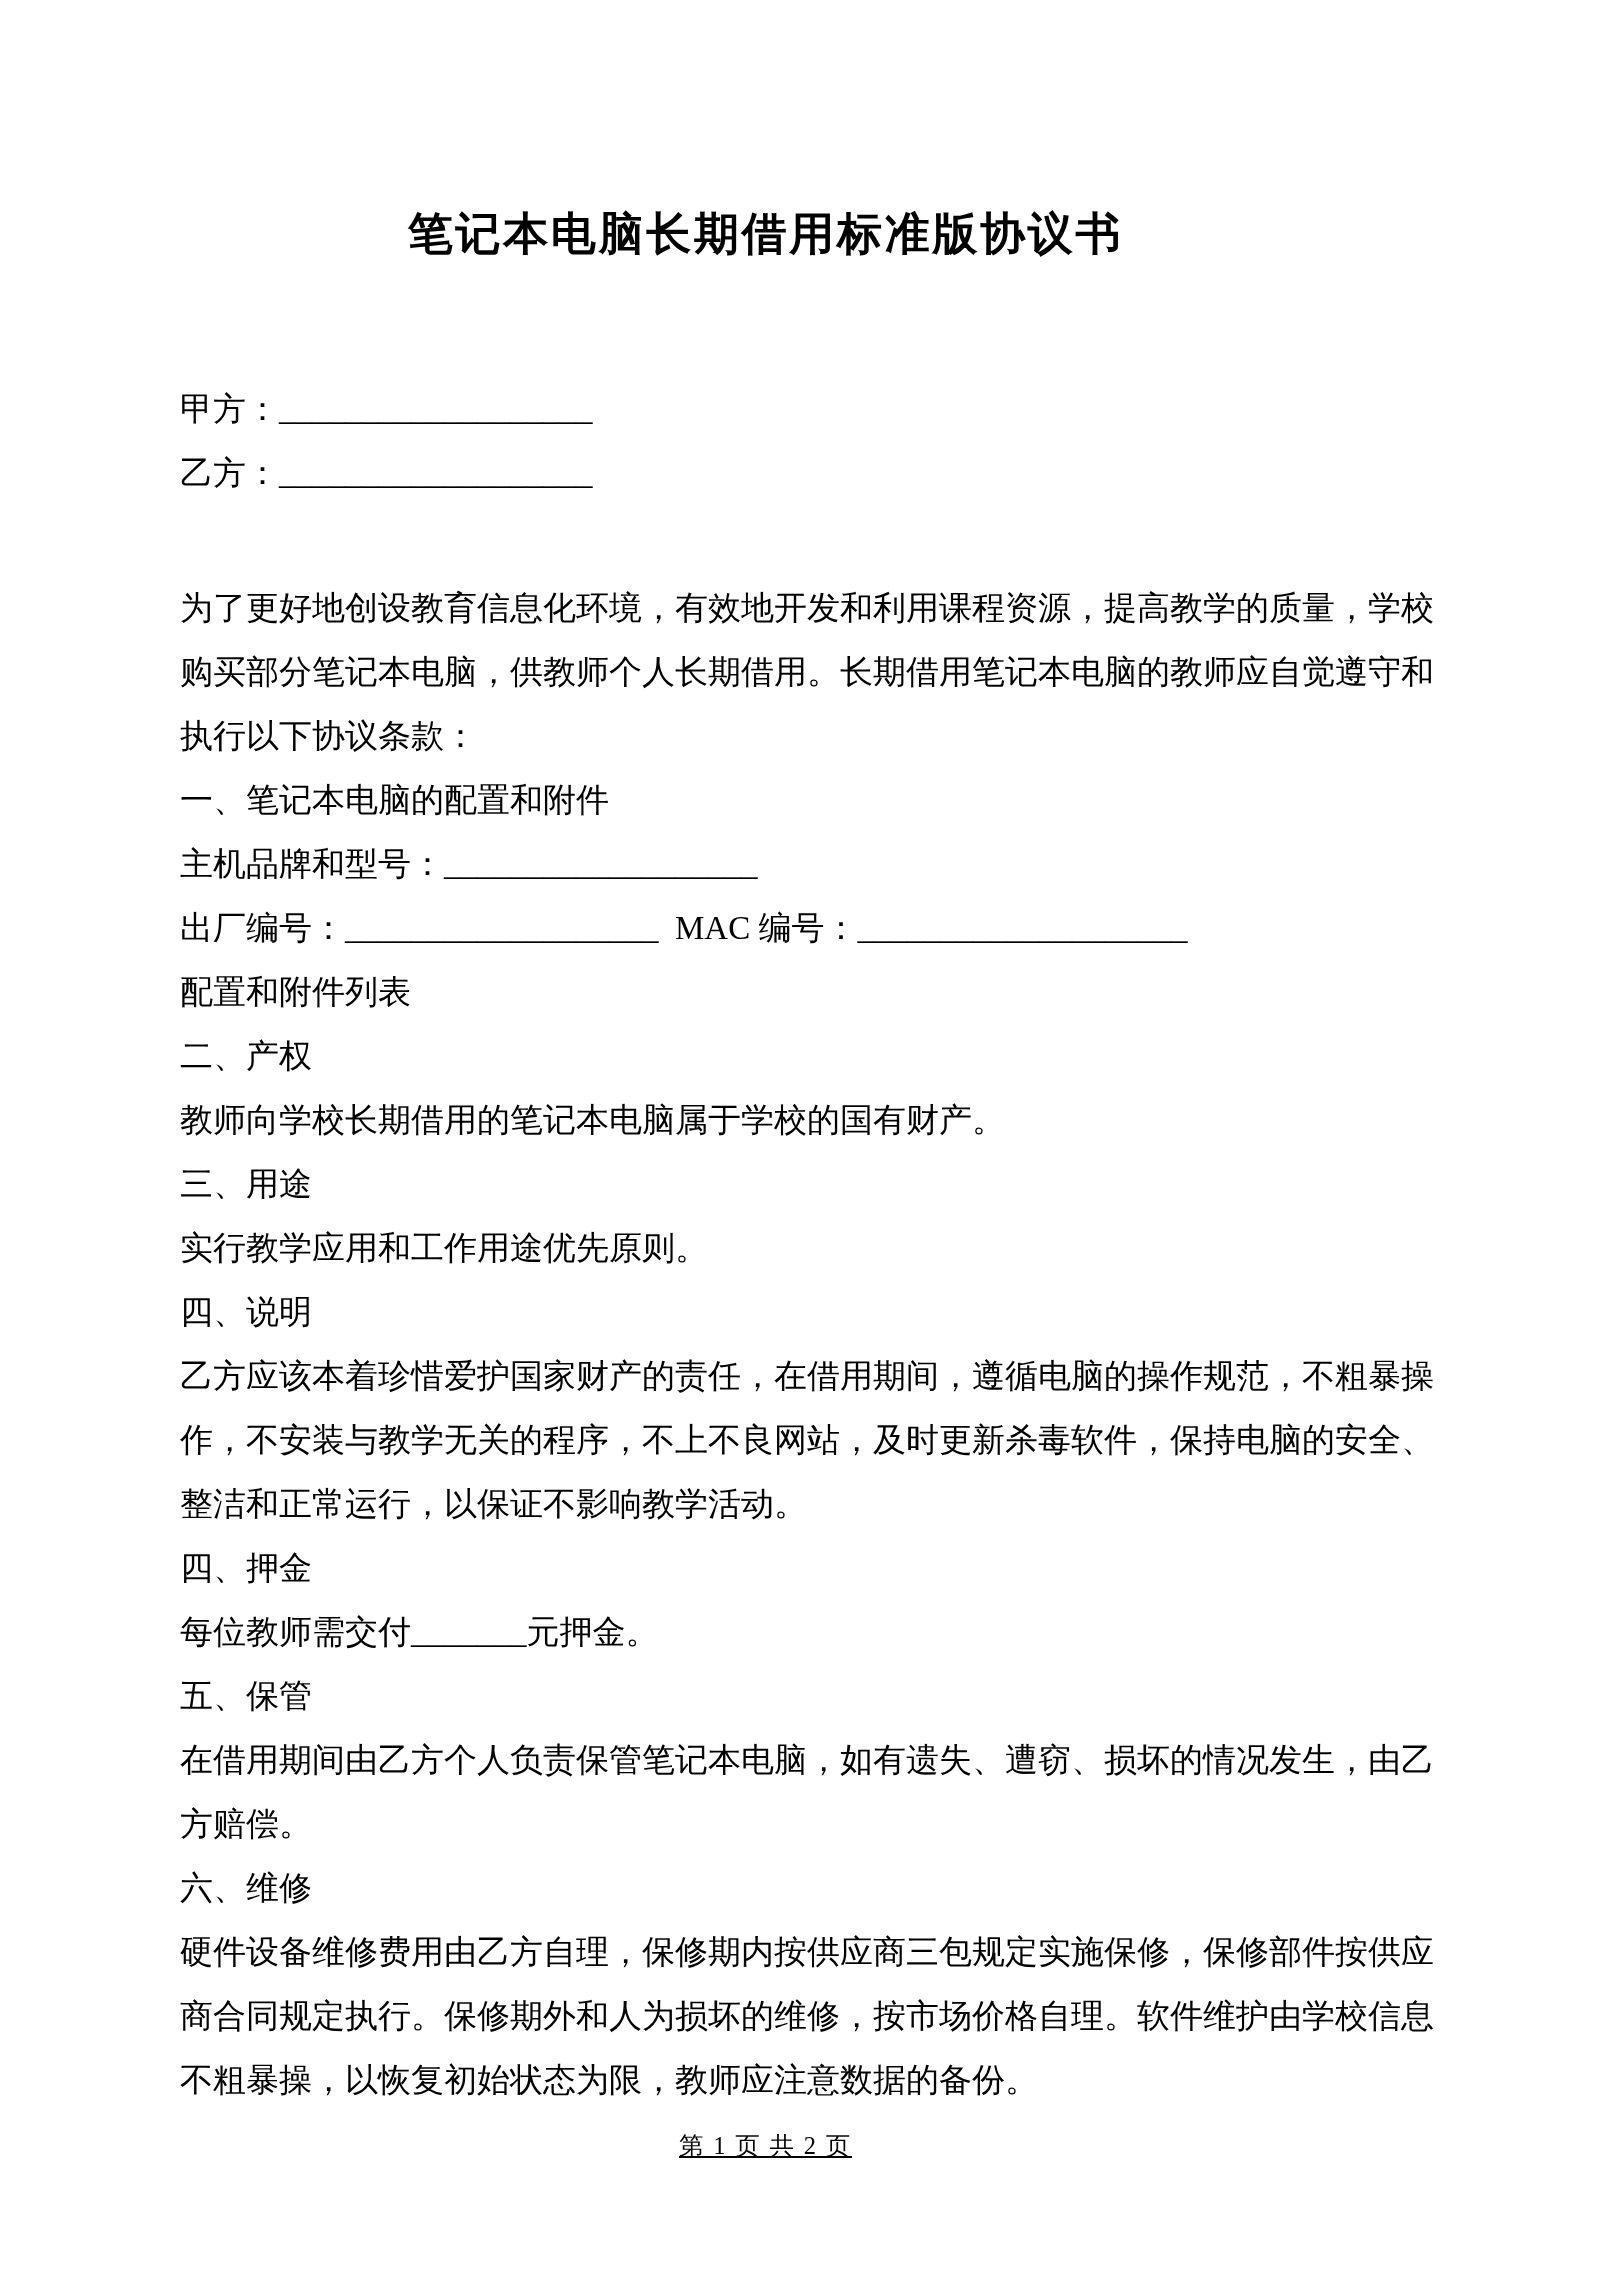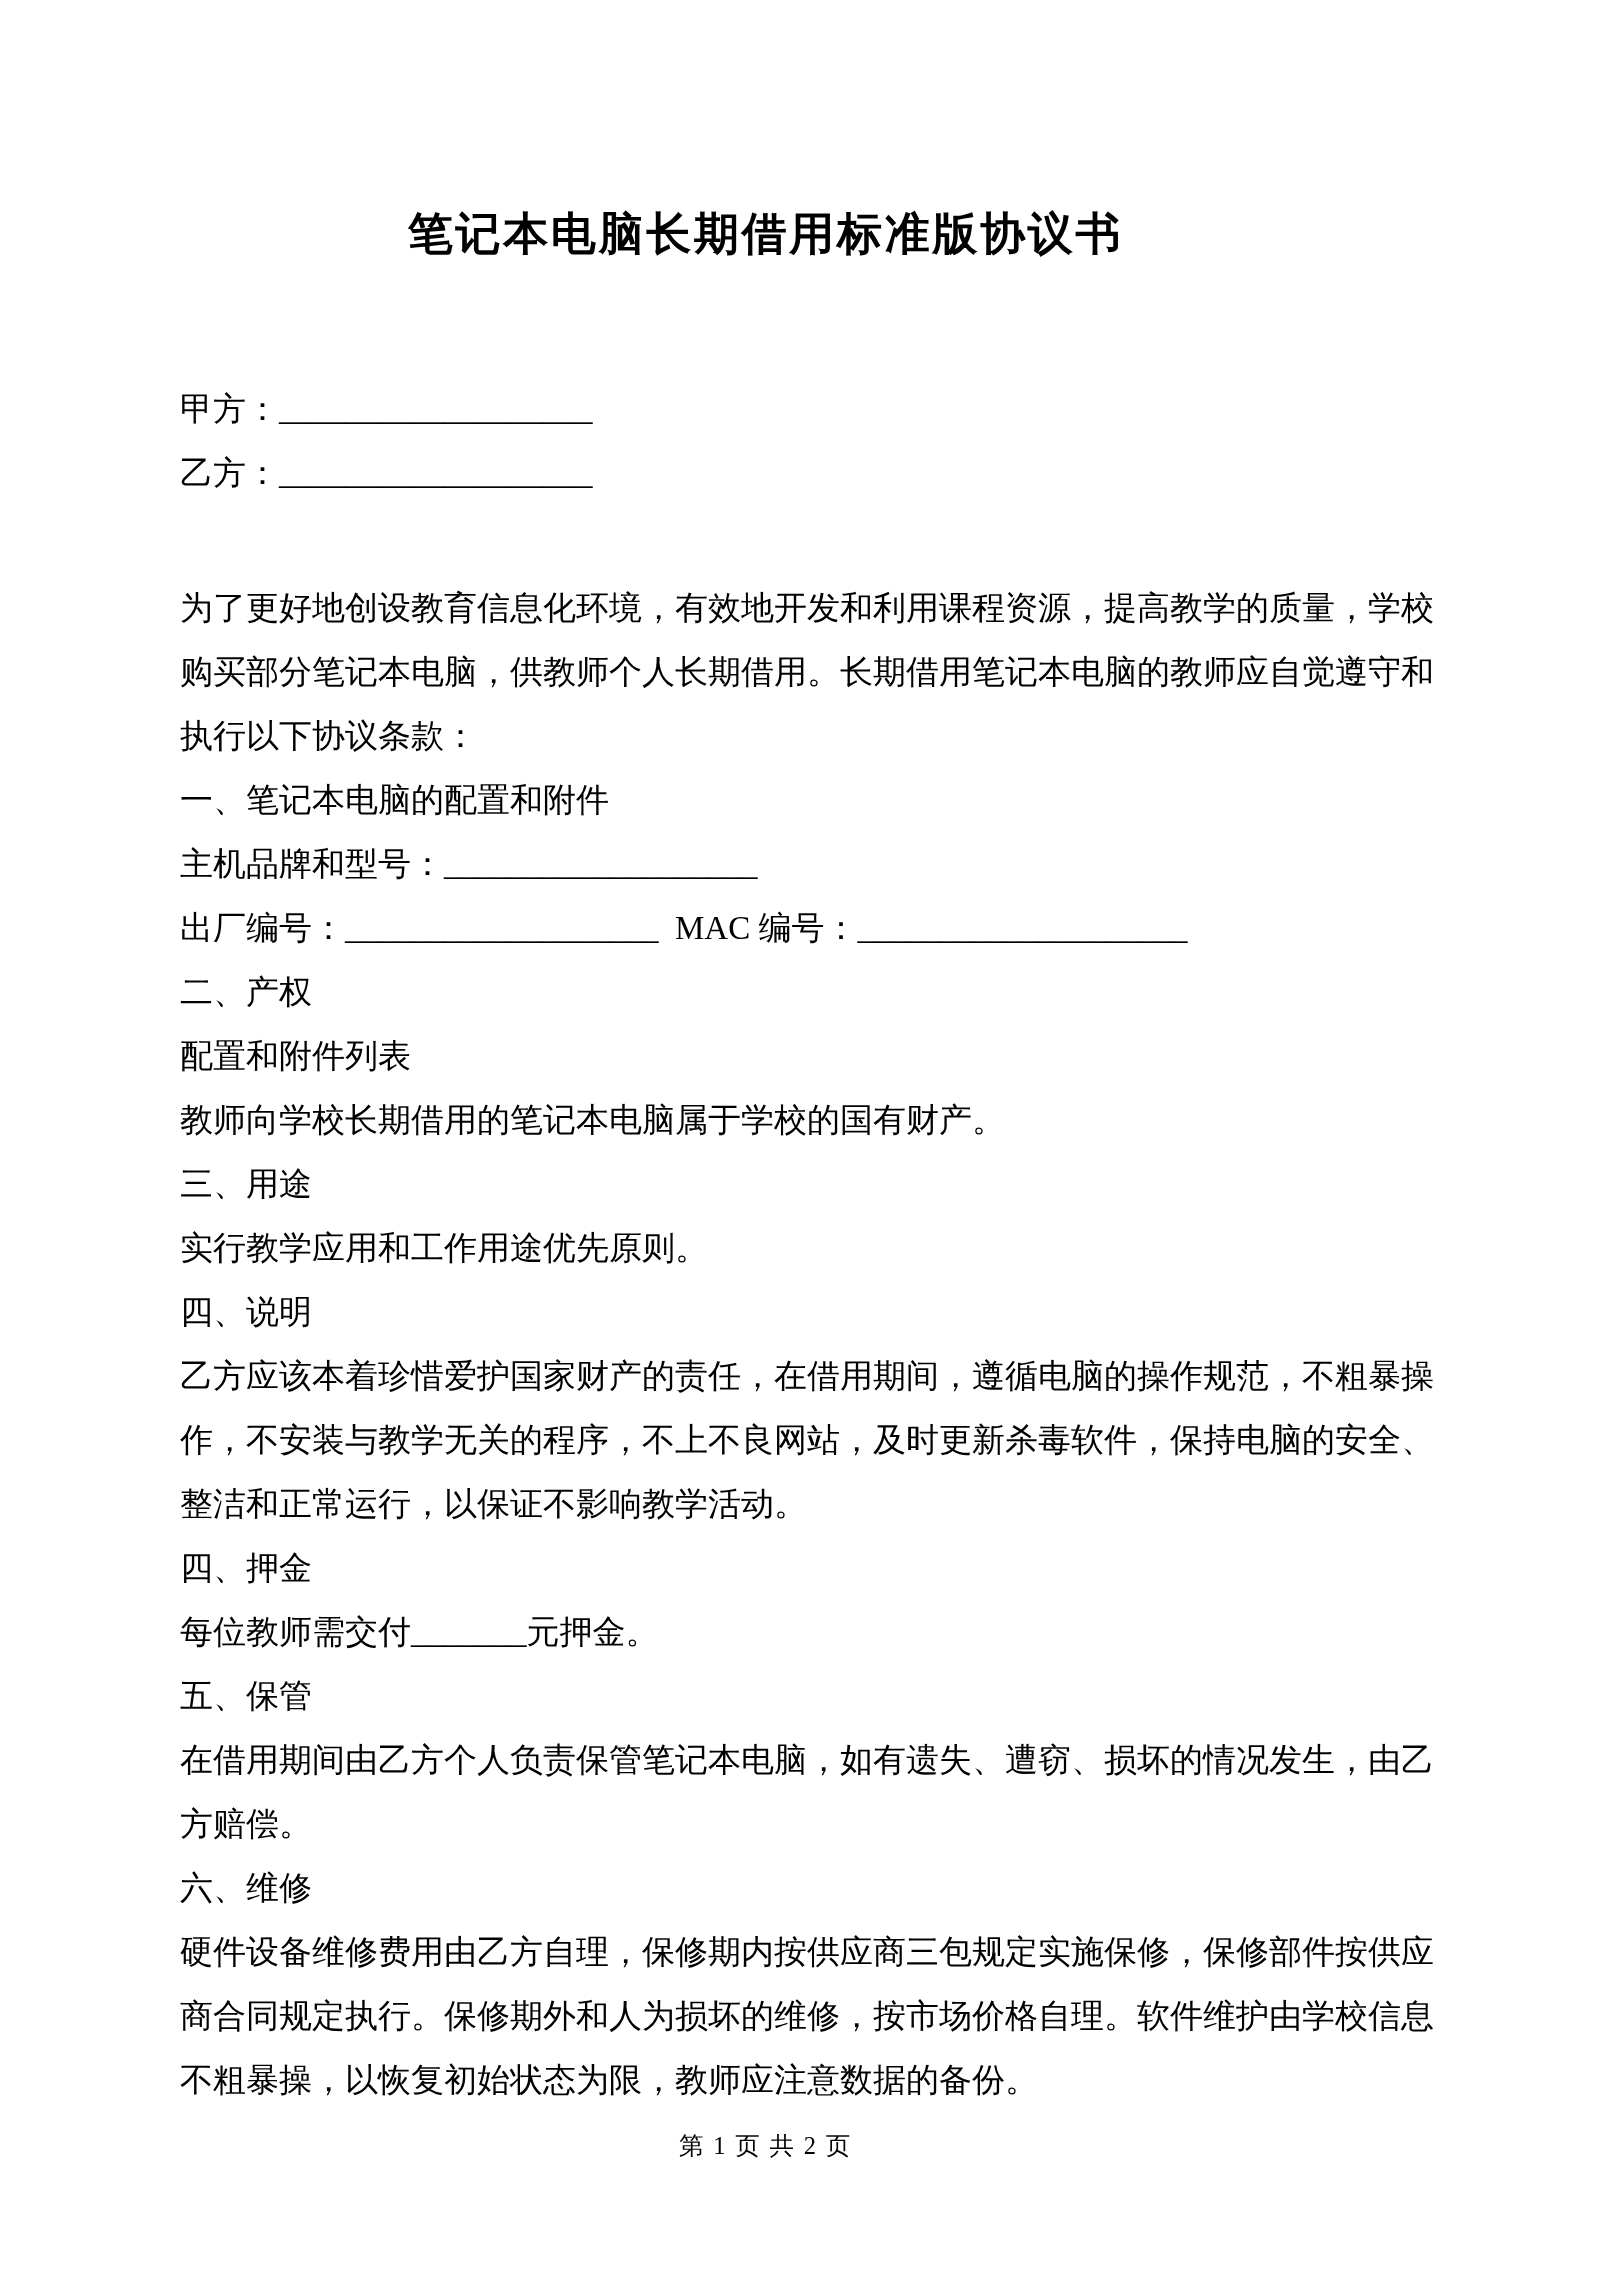--- a/index.html
+++ b/index.html
@@ -43,40 +43,41 @@
   }
   .page-footer{
     position:absolute;
     top:2129px;
     left:0;
     width:100%;
     text-align:center;
     font-size:24.5px;
     letter-spacing:1.8px;
     color:#000000;
+    text-decoration:underline;
   }
 </style>
 </head>
 <body>
 
 <div class="page">
   <h1 class="doc-title">笔记本电脑长期借用标准版协议书</h1>
 
   <div class="doc-body">
       <div class="text-line">甲方：___________________</div>
       <div class="text-line">乙方：___________________</div>
       <div class="text-line spacer"></div>
       <div class="text-line">为了更好地创设教育信息化环境，有效地开发和利用课程资源，提高教学的质量，学校</div>
       <div class="text-line">购买部分笔记本电脑，供教师个人长期借用。长期借用笔记本电脑的教师应自觉遵守和</div>
       <div class="text-line">执行以下协议条款：</div>
       <div class="text-line">一、笔记本电脑的配置和附件</div>
       <div class="text-line">主机品牌和型号：___________________</div>
       <div class="text-line">出厂编号：___________________  MAC 编号：____________________</div>
+      <div class="text-line">配置和附件列表</div>
       <div class="text-line">二、产权</div>
-      <div class="text-line">配置和附件列表</div>
       <div class="text-line">教师向学校长期借用的笔记本电脑属于学校的国有财产。</div>
       <div class="text-line">三、用途</div>
       <div class="text-line">实行教学应用和工作用途优先原则。</div>
       <div class="text-line">四、说明</div>
       <div class="text-line">乙方应该本着珍惜爱护国家财产的责任，在借用期间，遵循电脑的操作规范，不粗暴操</div>
       <div class="text-line">作，不安装与教学无关的程序，不上不良网站，及时更新杀毒软件，保持电脑的安全、</div>
       <div class="text-line">整洁和正常运行，以保证不影响教学活动。</div>
       <div class="text-line">四、押金</div>
       <div class="text-line">每位教师需交付_______元押金。</div>
       <div class="text-line">五、保管</div>

